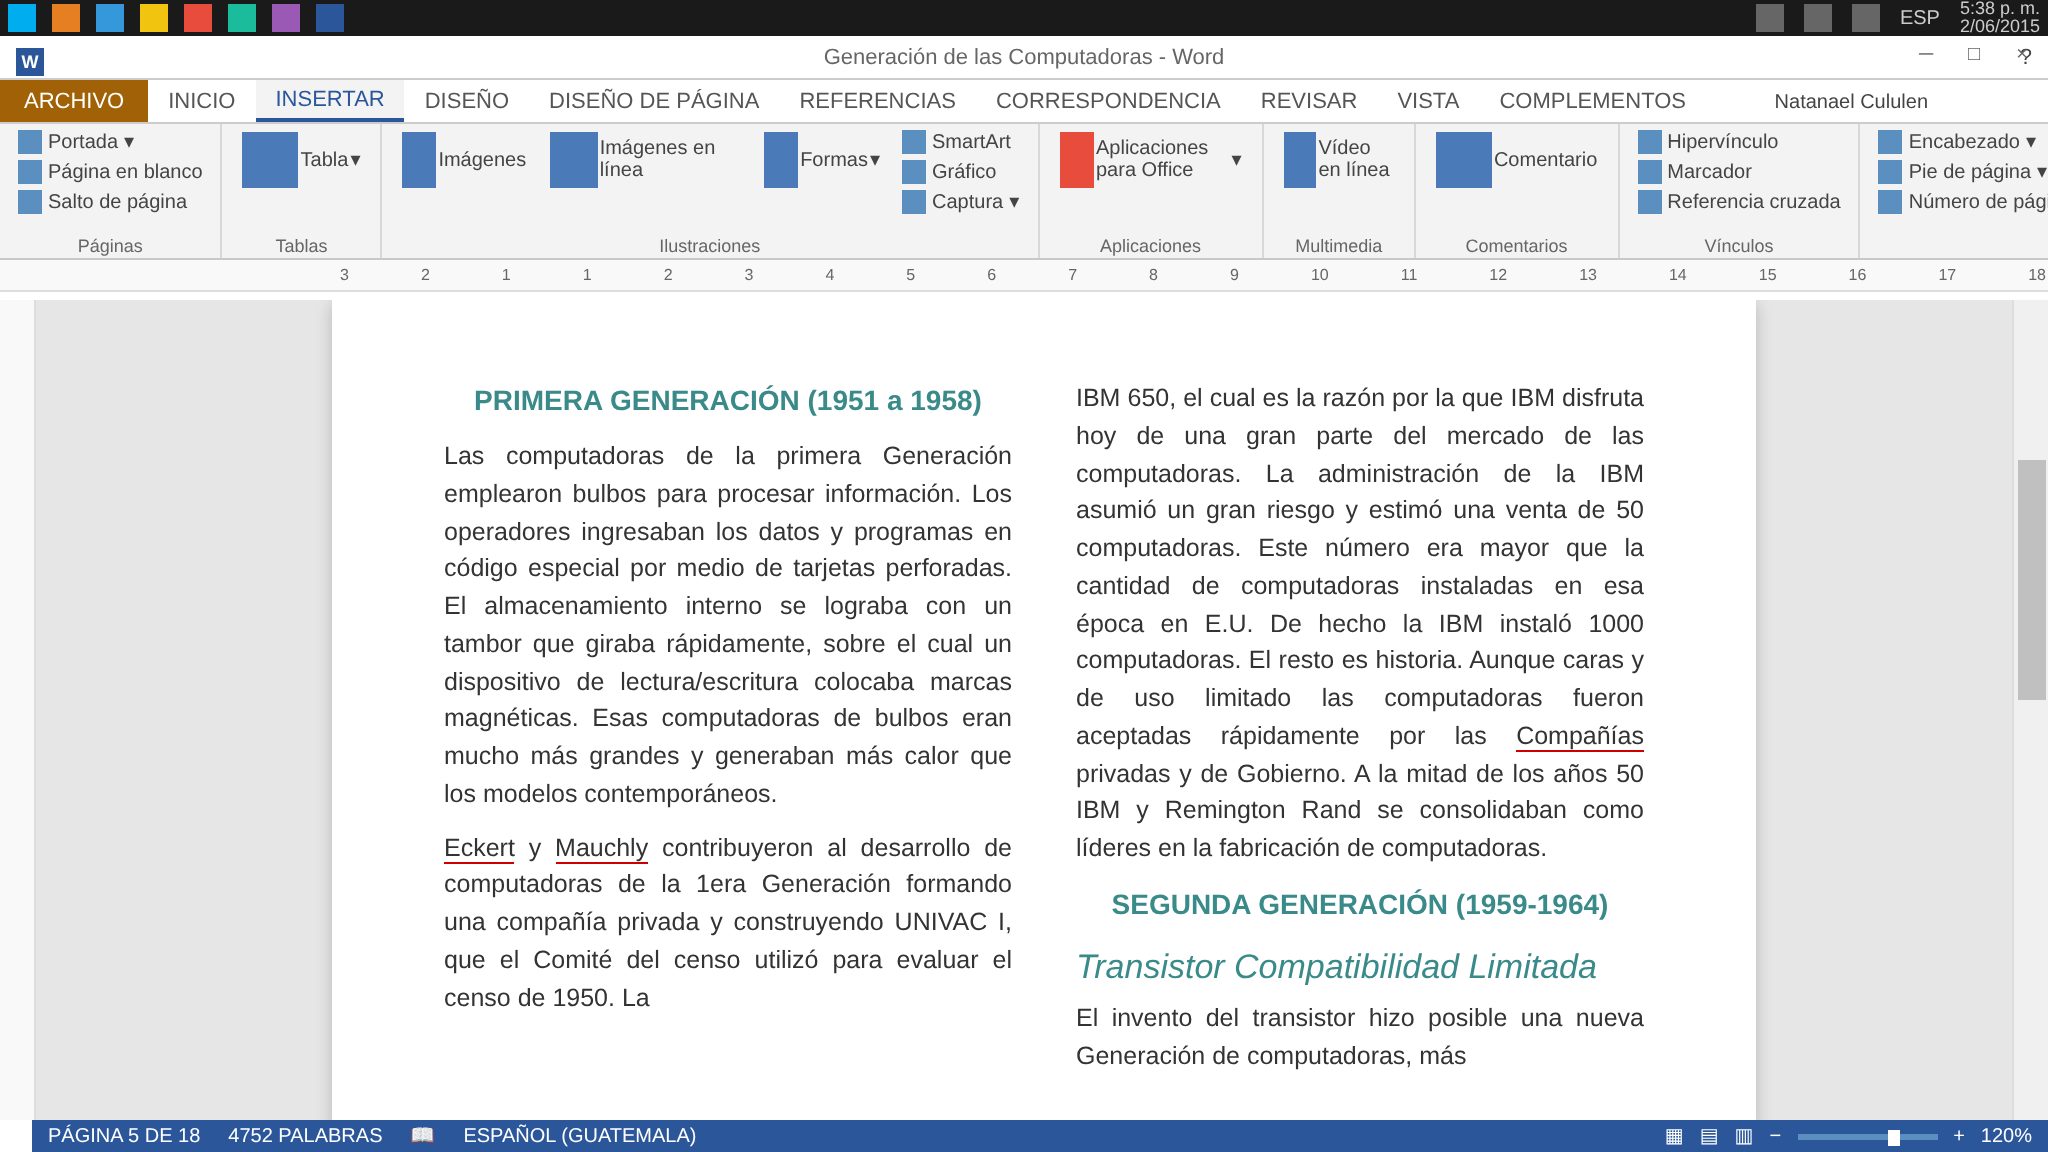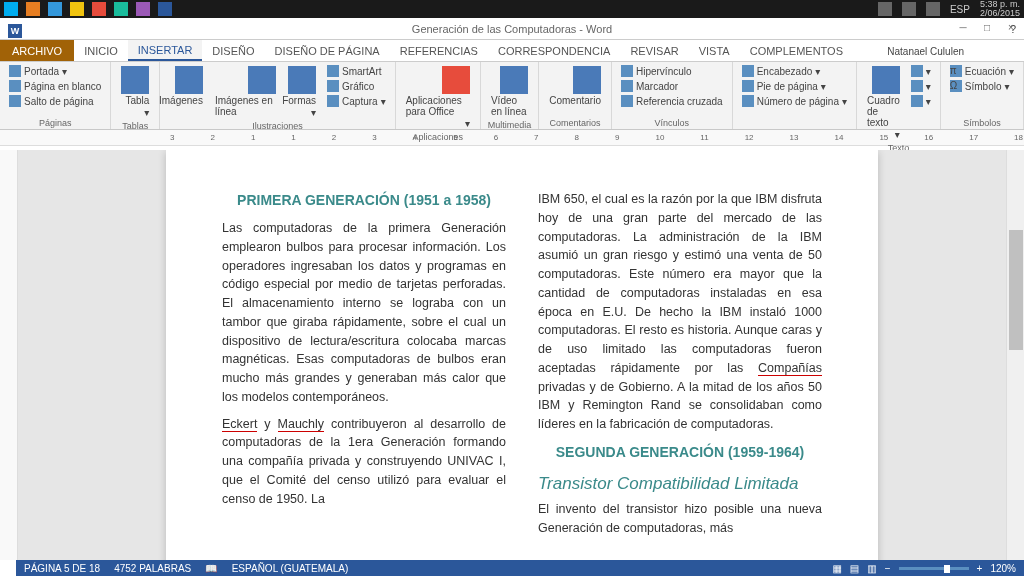--- a/index.html
+++ b/index.html
@@ -15,21 +15,21 @@
 .win-btn { width: 18px; height: 14px; text-align: center; font-size: 10px; cursor: pointer; }
 .user-label { position: absolute; right: 60px; font-size: 10px; color: #444; top: 46px; }
 .tabs { height: 22px; background: #fff; display: flex; align-items: stretch; font-size: 11px; border-bottom: 1px solid #ccc; }
 .file-tab { background: #a16207; color: #fff; padding: 0 12px; display: flex; align-items: center; cursor: pointer; }
 .tab { padding: 0 10px; display: flex; align-items: center; color: #555; cursor: pointer; }
 .tab.active { border-bottom: 2px solid #2b579a; color: #2b579a; background: #f3f3f3; }
 .ribbon { height: 68px; background: #f3f3f3; display: flex; align-items: stretch; border-bottom: 1px solid #c8c8c8; font-size: 10px; }
 .ribbon-group { border-right: 1px solid #d8d8d8; padding: 2px 6px 0; display: flex; flex-direction: column; }
 .ribbon-group-body { display: flex; align-items: flex-start; gap: 4px; flex: 1; }
 .ribbon-group-label { text-align: center; font-size: 9px; color: #666; padding: 1px 0; }
-.rb-btn { display: flex; flex-direction: column; align-items: flex-end; gap: 1px; padding: 2px 4px; cursor: pointer; color: #444; min-width: 36px; }
+.rb-btn { display: flex; flex-direction: row; align-items: center; gap: 1px; padding: 2px 4px; cursor: pointer; color: #444; min-width: 36px; }
 .rb-btn-row { display: flex; align-items: center; gap: 3px; padding: 1px 3px; cursor: pointer; color: #444; font-size: 10px; white-space: nowrap; }
 .rb-icon-lg { width: 28px; height: 28px; background: #4a7ab8; display: inline-block; }
 .rb-icon-sm { width: 12px; height: 12px; background: #5a8fc0; display: inline-block; }
 .rb-col { display: flex; flex-direction: column; gap: 1px; justify-content: flex-end; }
 .ruler { height: 16px; background: #f9f9f9; border-bottom: 1px solid #ddd; font-size: 8px; color: #666; display: flex; align-items: center; padding-left: 170px; gap: 36px; }
 .doc-area { position: absolute; top: 150px; left: 18px; right: 18px; bottom: 16px; background: #e6e6e6; overflow: hidden; }
 .page { position: absolute; top: 0; left: 148px; width: 712px; background: #fff; box-shadow: 0 2px 8px rgba(0,0,0,0.2); padding: 40px 56px 20px; }
 .columns { display: flex; gap: 32px; }
 .col { flex: 1; font-size: 12.5px; color: #333; line-height: 1.5; text-align: justify; }
 .h-teal { color: #3a8a8a; font-weight: bold; text-align: center; font-size: 14px; margin-bottom: 8px; }

